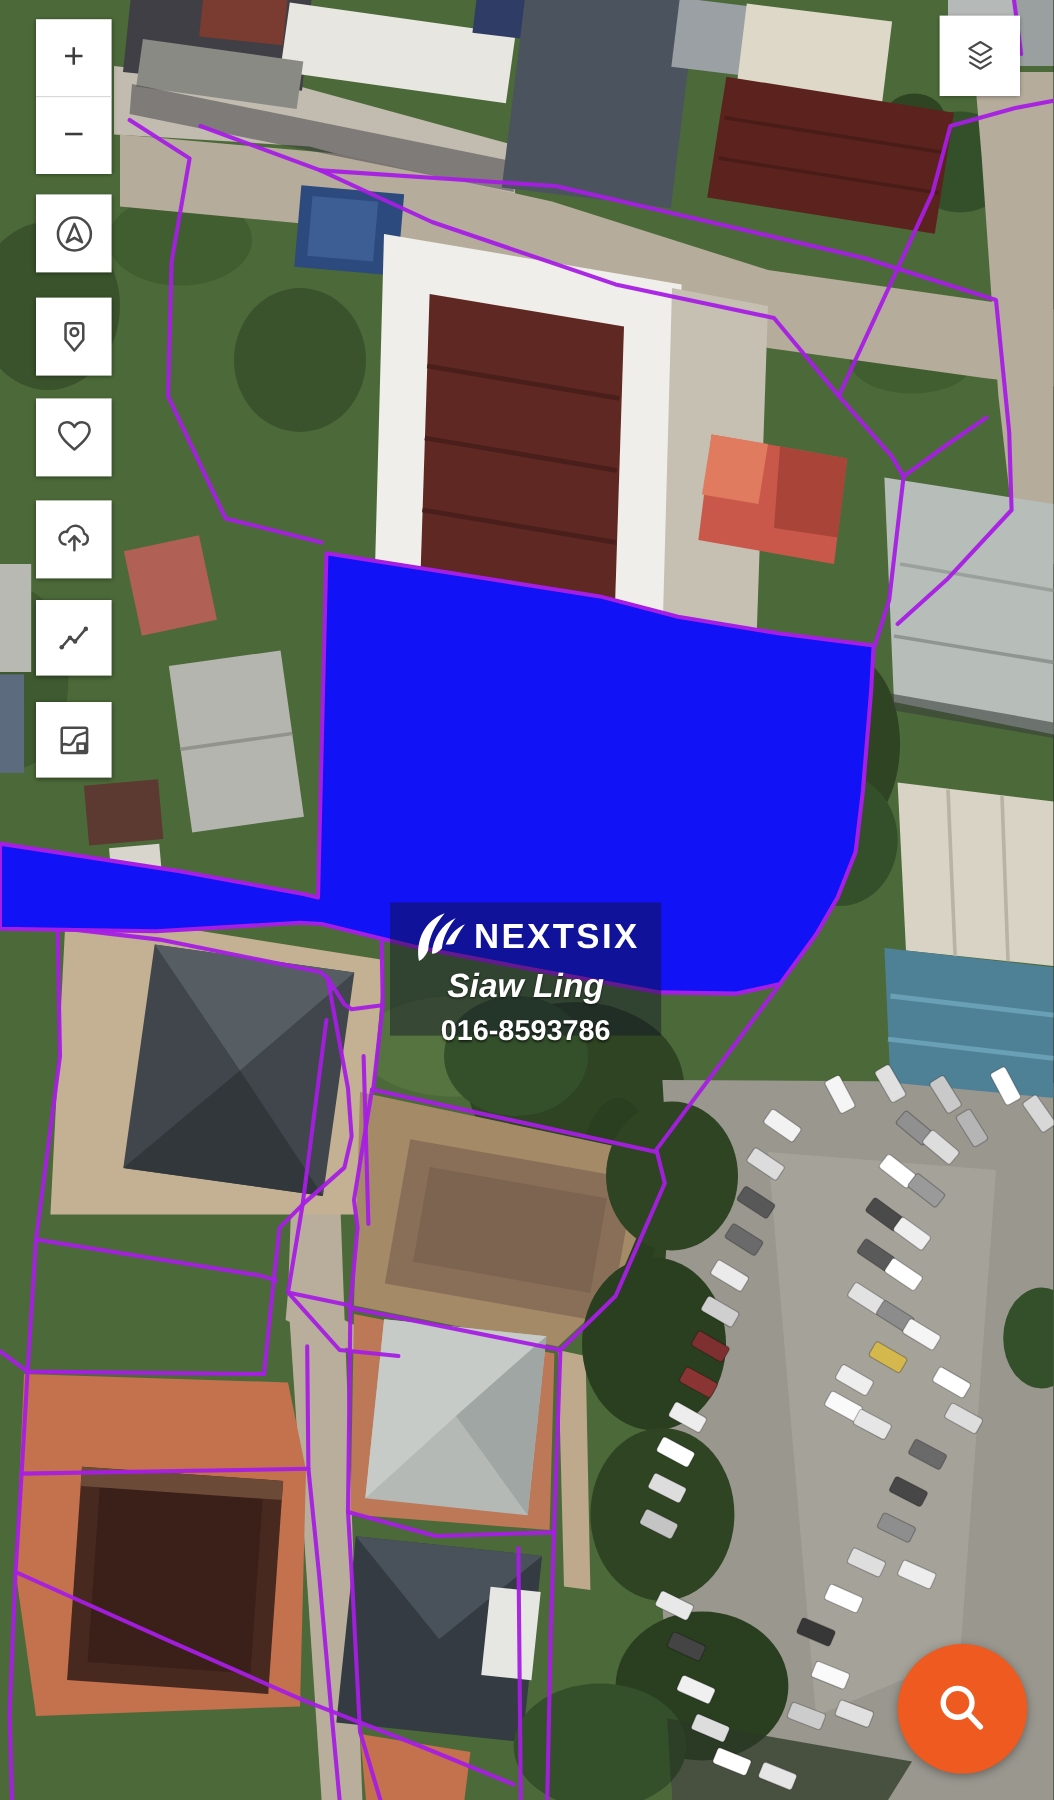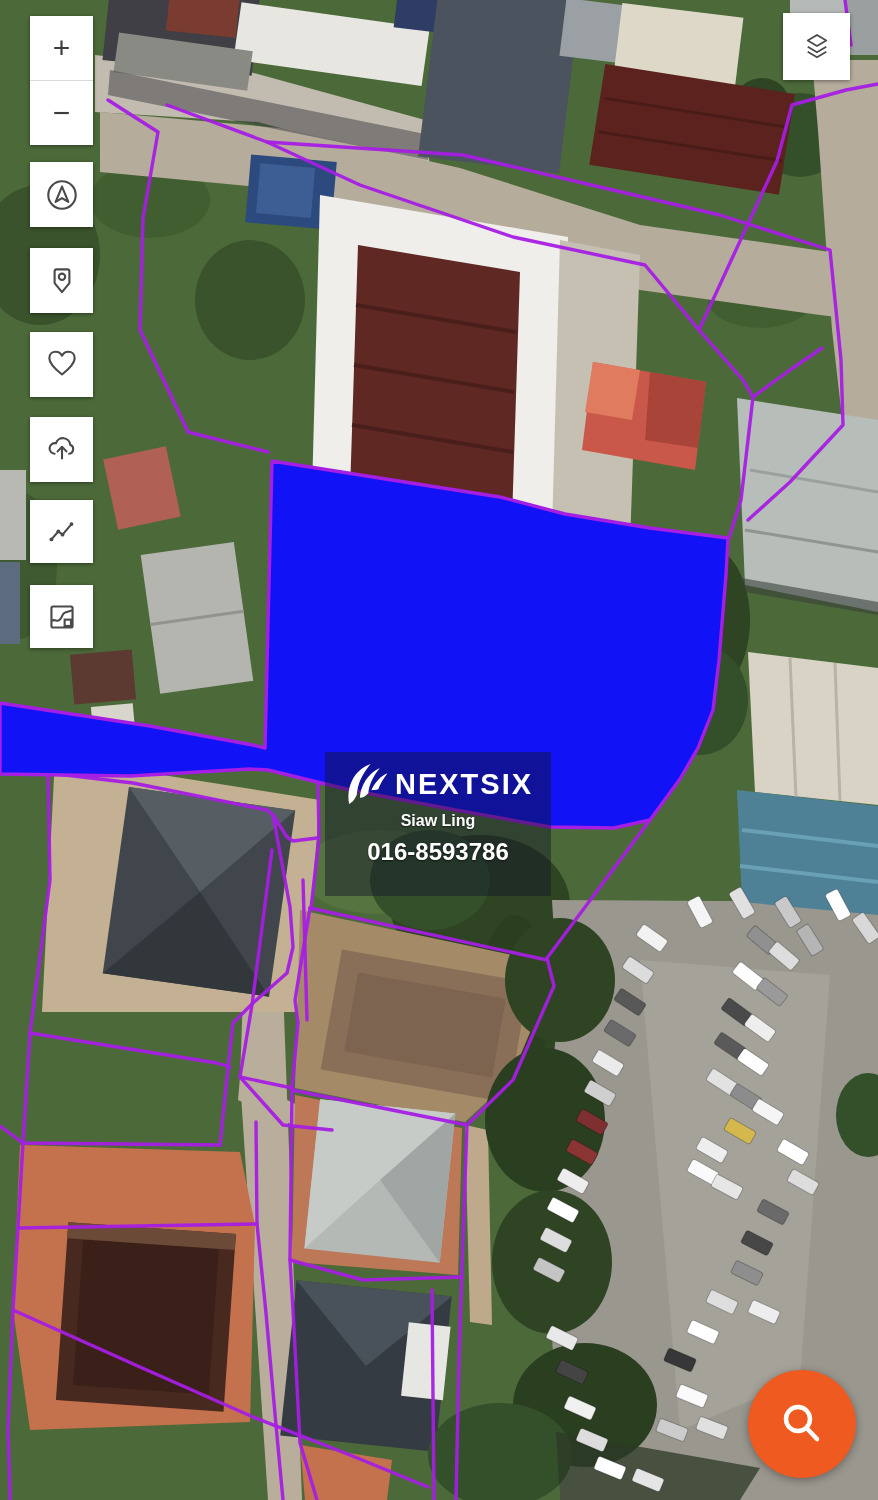--- a/index.html
+++ b/index.html
@@ -18,27 +18,27 @@
         font-size:30px;color:#3c3c3c;font-weight:400;user-select:none;}
   #zoom-divider{width:100%;height:1px;background:#d9d9d9;}
   .sq{left:30px;width:63px;height:65px;}
   #btn-locate{top:162px;} #btn-pin{top:248px;} #btn-heart{top:332px;}
   #btn-upload{top:417px;} #btn-chart{top:500px;height:63px;} #btn-area{top:585px;height:63px;}
   #btn-layers{left:783px;top:13px;width:67px;height:67px;}
   #fab-search{position:absolute;left:748px;top:1370px;width:108px;height:108px;border-radius:50%;
         background:var(--fab);display:flex;align-items:center;justify-content:center;cursor:pointer;
         box-shadow:0 2px 8px rgba(0,0,0,.35);}
   
-  #listing-label{position:absolute;left:325px;top:752px;width:226px;height:144px;
+  #listing-label{position:absolute;left:325px;top:752px;width:226px;height:111px;
         background:rgba(18,20,40,.45);display:flex;flex-direction:column;align-items:center;
         color:#fff;cursor:pointer;}
   #brand-row{display:flex;align-items:center;margin-top:6px;height:52px;}
   #brand-row svg{margin-right:6px;}
   #brand-name{font-size:29px;font-weight:bold;letter-spacing:2px;color:#fff;}
-  #agent-name{font-size:16px;font-weight:bold;margin-top:2px;text-shadow:0 1px 2px rgba(0,0,0,.6);}
+  #agent-name{font-size:28px;font-weight:bold;margin-top:2px;text-shadow:0 1px 2px rgba(0,0,0,.6);font-style:italic;}
   #agent-phone{font-size:24px;font-weight:bold;margin-top:8px;text-shadow:0 1px 2px rgba(0,0,0,.6);}
 </style>
 </head>
 <body>
 
 <div id="stage" style="--parcel: #A61EE4; --hl: #1212F7; --fab: #EE5A1F; --btnbg: #FFFFFF; --icon: #4A4A4A;">
 
   <svg id="map-svg" width="878" height="1500" viewBox="0 0 878 1500">
 
     <g>

